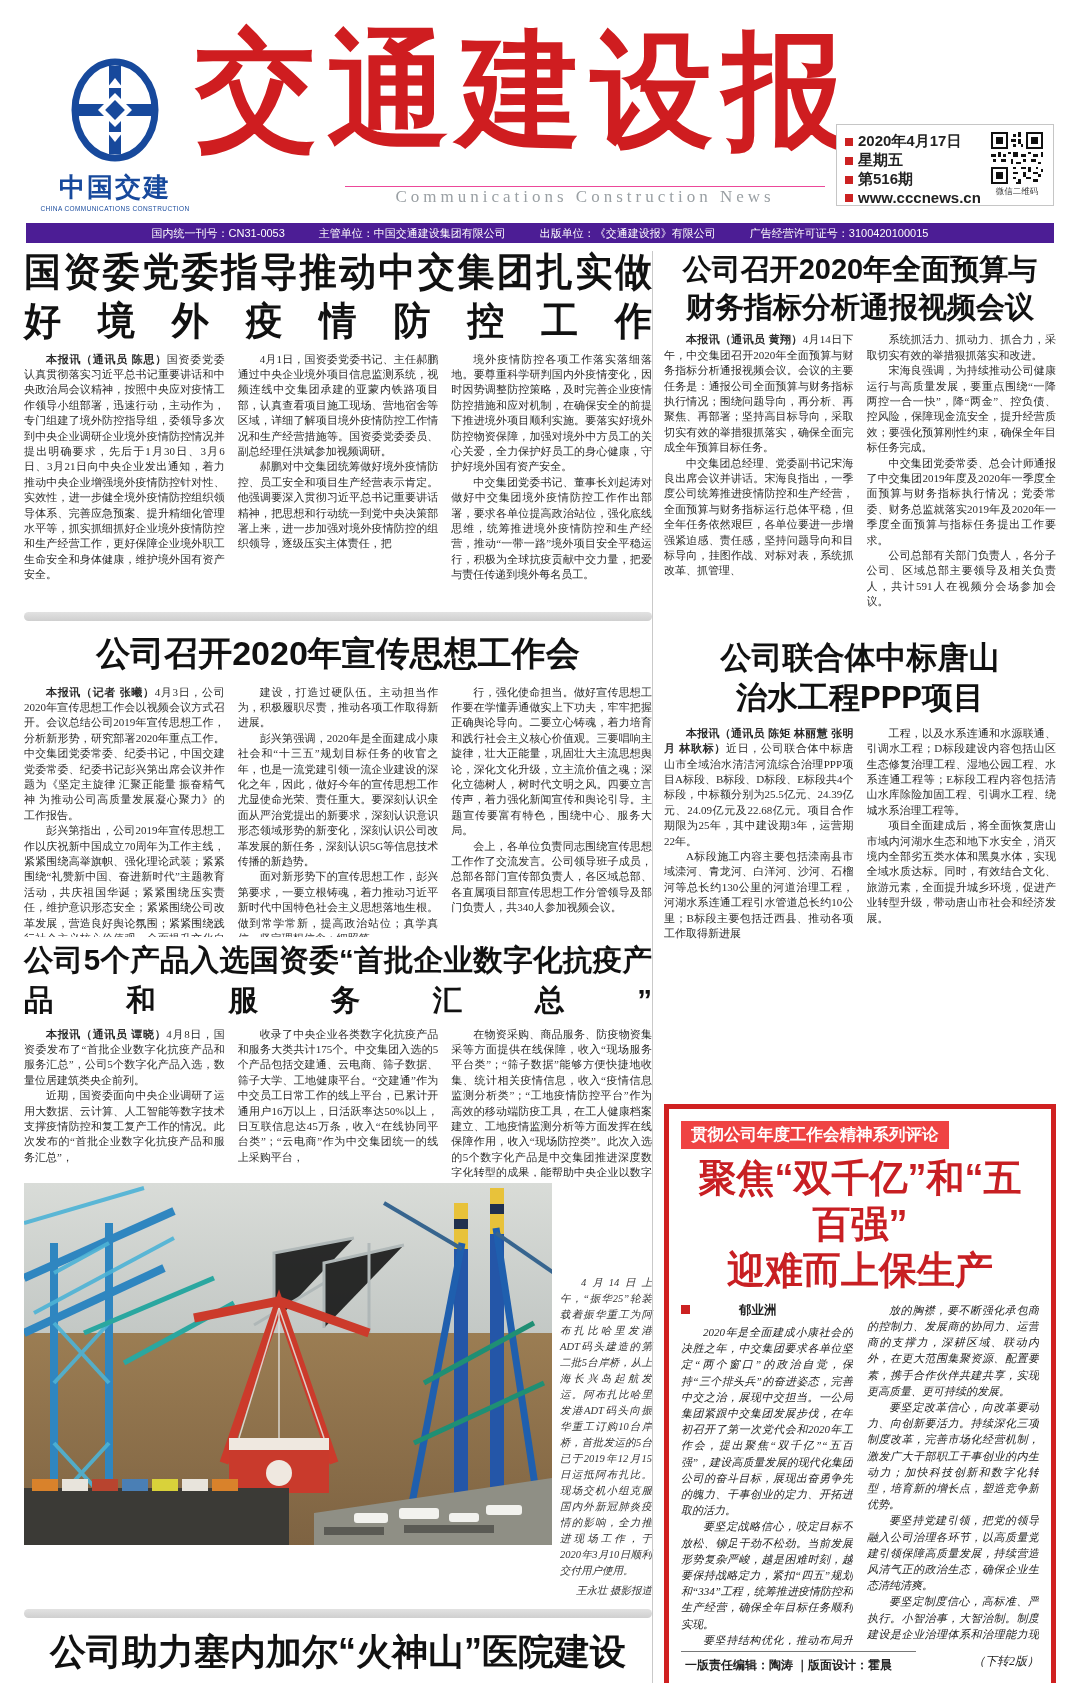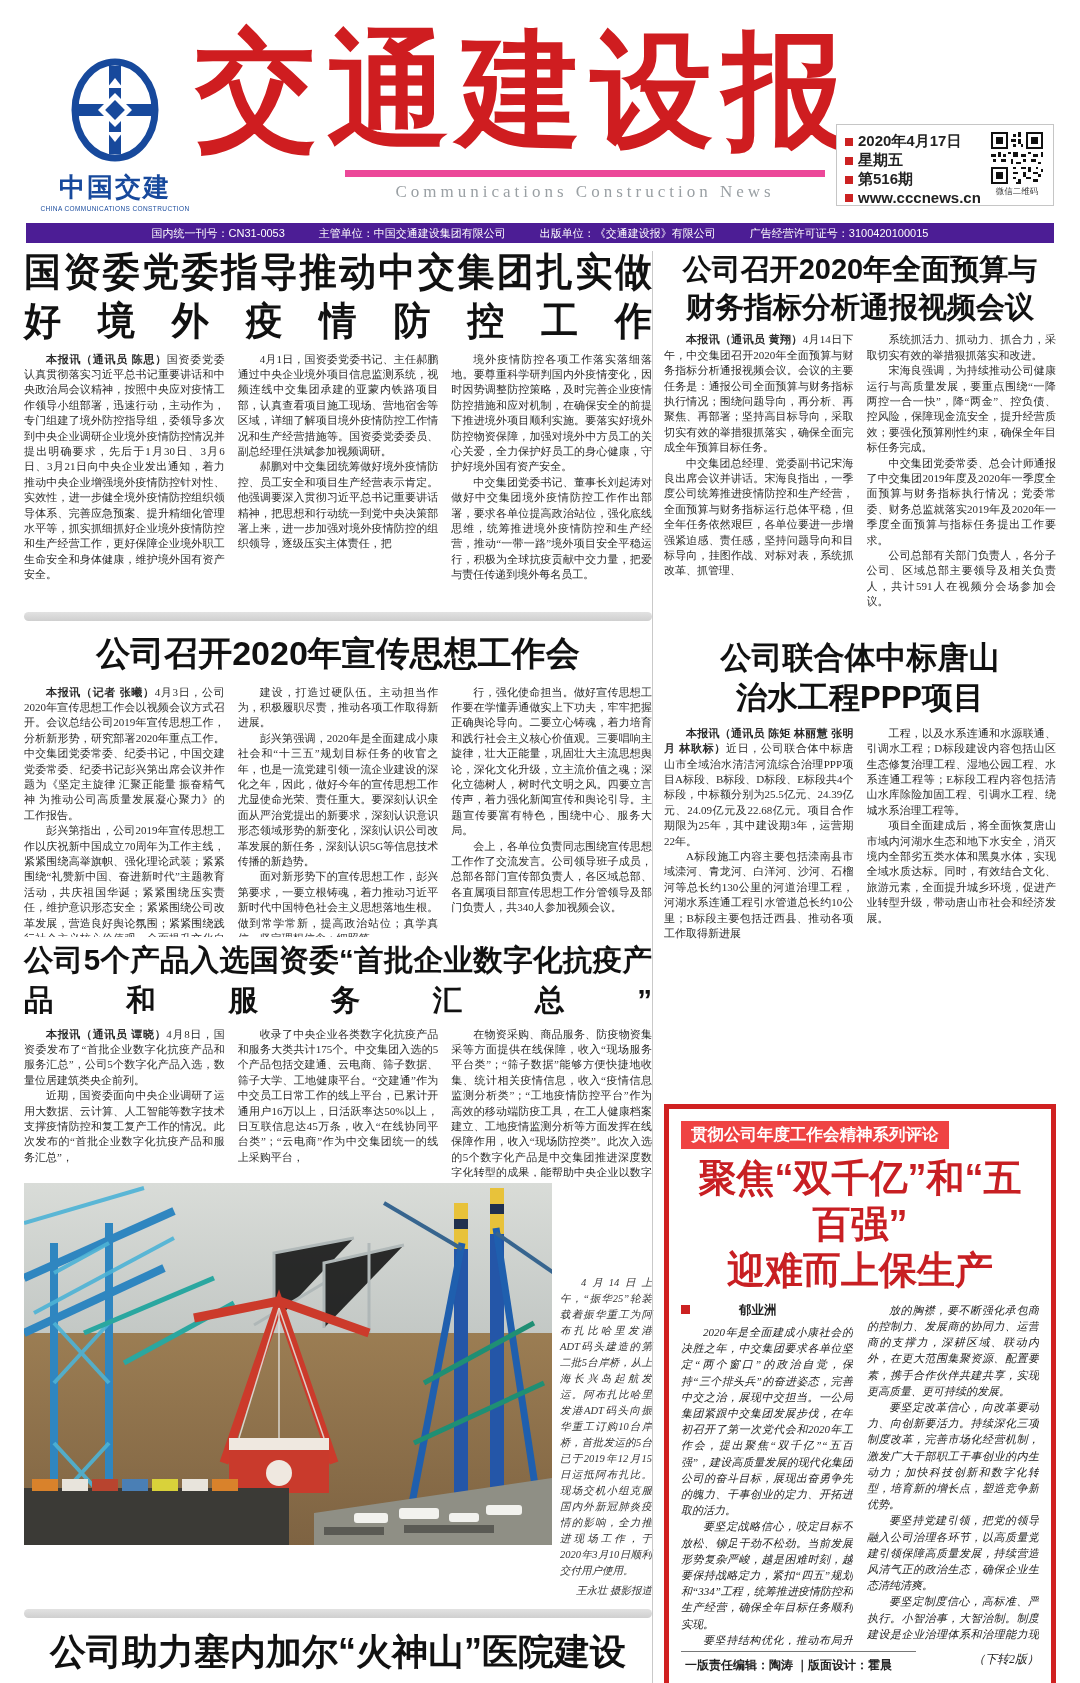--- a/index.html
+++ b/index.html
@@ -11,22 +11,22 @@
   
   .masthead { position:relative; height:188px; margin-top:28px; }
   .logo { position:absolute; left:40px; top:30px; width:150px; text-align:center; }
   .logo .cn { font-family:"Liberation Sans","DejaVu Sans",sans-serif; font-weight:bold;
               color:#17499c; font-size:26px; letter-spacing:2px; margin-top:4px; }
   .logo .en { color:#17499c; font-size:6.5px; letter-spacing:.4px;
               font-family:"Liberation Sans","DejaVu Sans",sans-serif; }
   .paper-title { position:absolute; left:195px; top:-18px; width:700px;
       font-size:122px; font-weight:bold; color:#cf1d20; letter-spacing:10px;
       white-space:nowrap; transform:scaleY(1.04); font-family:"Liberation Serif","DejaVu Serif",serif; }
-  .paper-sub { position:absolute; left:345px; top:142px; width:480px; text-align:center;
-      color:#9aa0a4; font-size:17px; letter-spacing:4px; border-top:7px solid #ec4899; padding-top:5px; }
+  .paper-sub { position:absolute; left:345px; top:158px; width:480px; text-align:center;
+      color:#9aa0a4; font-size:17px; letter-spacing:4px; border-top:1px solid #ec4899; }
   .infobox { position:absolute; right:26px; top:96px; width:218px; height:82px;
       border:1px solid #c6c6c6; background:#fff; display:flex; padding:7px 8px; gap:8px; }
   .ib-rows { flex:1; display:flex; flex-direction:column; justify-content:space-between; }
   .ib-row { display:flex; align-items:center; font-size:15px; font-weight:bold; color:#222;
       font-family:"Liberation Sans","DejaVu Sans",sans-serif; }
   .sq { width:8px; height:8px; background:#cc2222; display:inline-block; margin-right:5px; flex:none; }
   .qr-wrap { width:60px; text-align:center; }
   .qr-wrap svg { width:52px; height:52px; display:block; margin:0 auto; }
   .qr-label { font-size:8.5px; color:#333; margin-top:2px; }
   
@@ -69,21 +69,21 @@
   .eyebrow { display:inline-block; align-self:flex-start; background:#ef4444; color:#fff;
       font-family:"Liberation Sans","DejaVu Sans",sans-serif; font-weight:bold;
       font-size:16.5px; padding:3px 10px; }
   .red-title { color:#c81f23; font-family:"Liberation Sans","DejaVu Sans",sans-serif;
       font-weight:900; font-size:38px; line-height:1.22; text-align:center; margin-top:6px; }
   .rb-cols { display:flex; gap:14px; overflow:hidden; flex:1; margin-top:8px; }
   .rb-col { flex:1; font-size:11px; line-height:16.2px; font-style:italic; text-align:justify; color:#222; overflow:hidden; }
   .author-row { display:flex; align-items:center; font-style:normal; margin-bottom:6px;gap:44px; }
   .author-row .sq { width:9px; height:9px; }
   .author-name { font-weight:bold; font-size:12.5px; font-family:"Liberation Sans","DejaVu Sans",sans-serif; }
-  .rb-footer { display:flex; justify-content:space-between; align-items:flex-start; margin-top:6px; }
+  .rb-footer { display:flex; justify-content:space-between; align-items:center; margin-top:6px; }
   .rb-footer-left { font-size:12px; font-weight:bold; border-top:1px solid #777; padding:5px 24px 0 4px;
       font-family:"Liberation Sans","DejaVu Sans",sans-serif; }
   .rb-footer-right { font-size:12px; font-style:italic; padding-bottom:2px; }
 </style>
 </head>
 <body>
 
 <header class="masthead">
   <div class="logo">
     <span>

